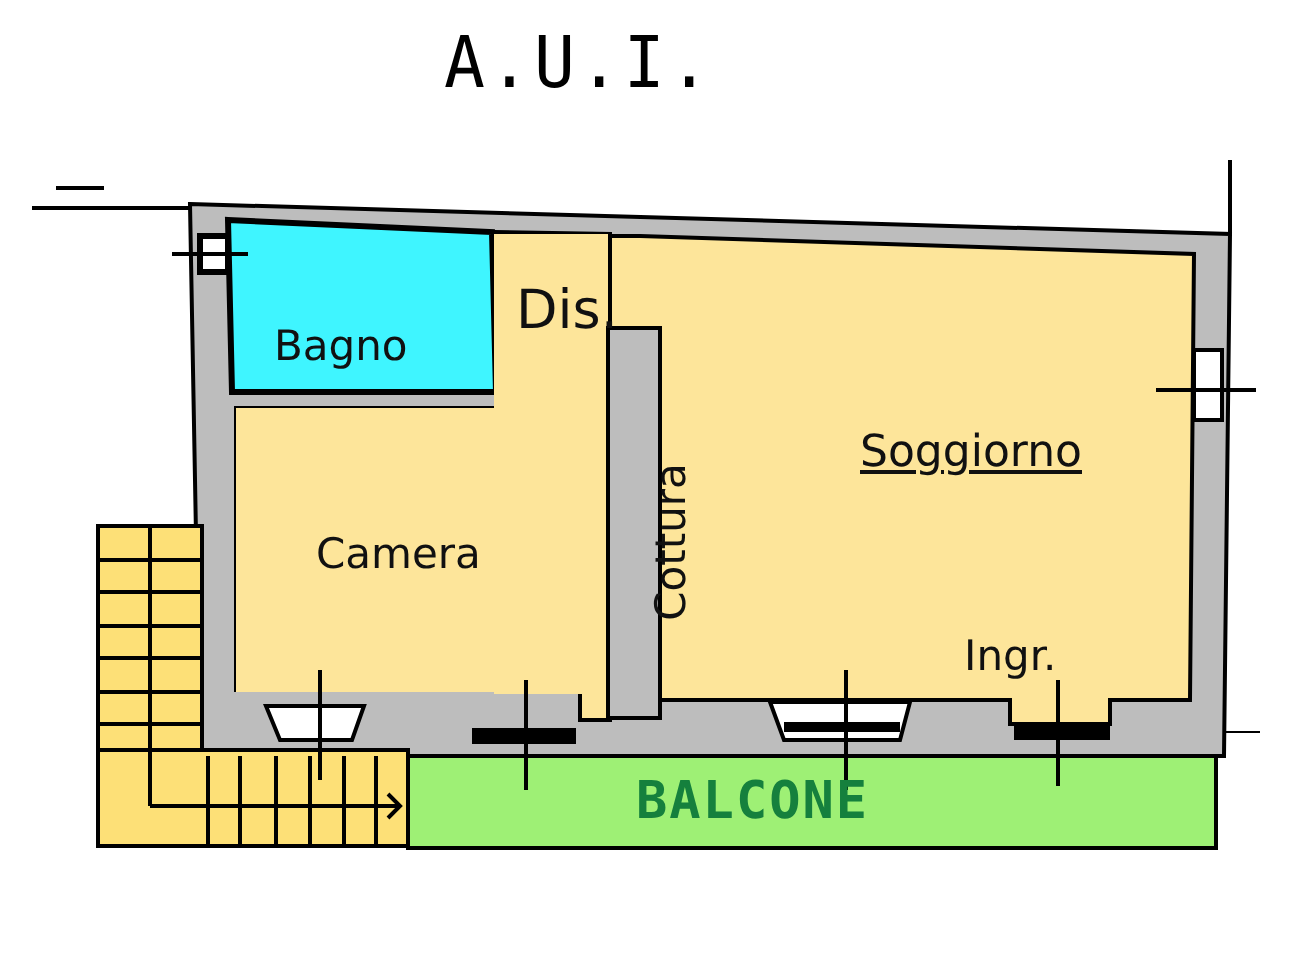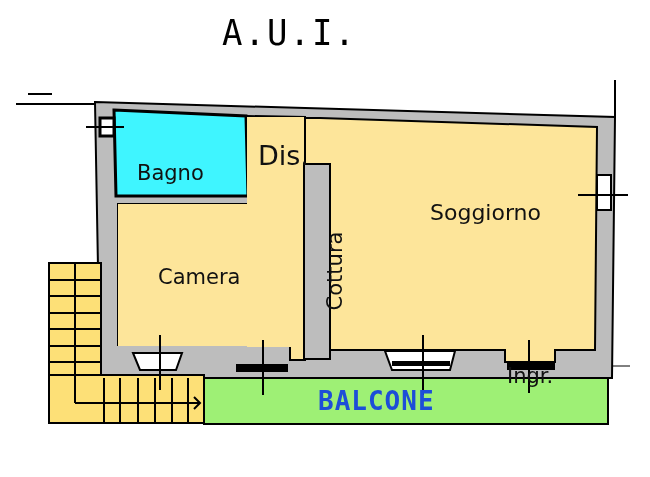--- a/index.html
+++ b/index.html
@@ -1,20 +1,20 @@
 <!DOCTYPE html>
 <html><head>
 <meta charset="utf-8">
 <style>
   html, body { margin:0; padding:0; background:#ffffff; }
   body { width:650px; height:477px; position:relative; overflow:hidden; font-family:"Liberation Sans", sans-serif; }
   svg { position:absolute; left:0; top:0; }
   .lbl { position:absolute; color:#111; font-family:"DejaVu Sans", sans-serif; white-space:nowrap; }
   .title { position:absolute; left:222px; top:12px; font-family:"DejaVu Sans Mono", monospace; font-size:34px; letter-spacing:2px; color:#000; transform:scaleY(1.05); }
-  .balcone { position:absolute; left:318px; top:386px; font-family:"DejaVu Sans Mono", monospace; font-size:26px; font-weight:bold; letter-spacing:1px; color:#1d4ed8; }
+  .balcone { position:absolute; left:318px; top:386px; font-family:"DejaVu Sans Mono", monospace; font-size:26px; font-weight:bold; letter-spacing:1px; color:#15803d; }
 </style>
 </head>
 <body>
 
 <svg width="650" height="477" viewBox="0 0 650 477">
 
   <polygon points="95,102 615,117 612,378 100,378" fill="#bdbdbd" stroke="#000" stroke-width="2"></polygon>
 
   <g>
     <rect x="49" y="263" width="52" height="160" fill="#fde077" stroke="#000" stroke-width="2"></rect>
@@ -79,15 +79,15 @@
   <line x1="28" y1="94" x2="52" y2="94" stroke="#000" stroke-width="2"></line>
   <line x1="615" y1="80" x2="615" y2="117" stroke="#000" stroke-width="2"></line>
   <line x1="612" y1="366" x2="630" y2="366" stroke="#000" stroke-width="1"></line>
 </svg>
 
 <div class="title">A.U.I.</div>
 <div class="lbl" style="left:137px;top:143px;font-size:21px;margin-top:18px;">Bagno</div>
 <div class="lbl" style="left:258px;top:140px;font-size:27px;">Dis.</div>
 <div class="lbl" style="left:158px;top:265px;font-size:21px;text-align:center;">Camera</div>
 <div class="lbl" style="left:296px;top:259px;font-size:21px;transform:rotate(-90deg);transform-origin:center;">Cottura</div>
-<div class="lbl" style="left:430px;top:200px;font-size:22px;">Soggiorno</div>
-<div class="lbl" style="left:507px;top:316px;font-size:21px;margin-top:48px;">Ingr.</div>
+<div class="lbl" style="left:430px;top:214px;font-size:22px;text-decoration:underline;">Soggiorno</div>
+<div class="lbl" style="left:482px;top:316px;font-size:21px;">Ingr.</div>
 <div class="balcone">BALCONE</div>
 
 </body></html>

